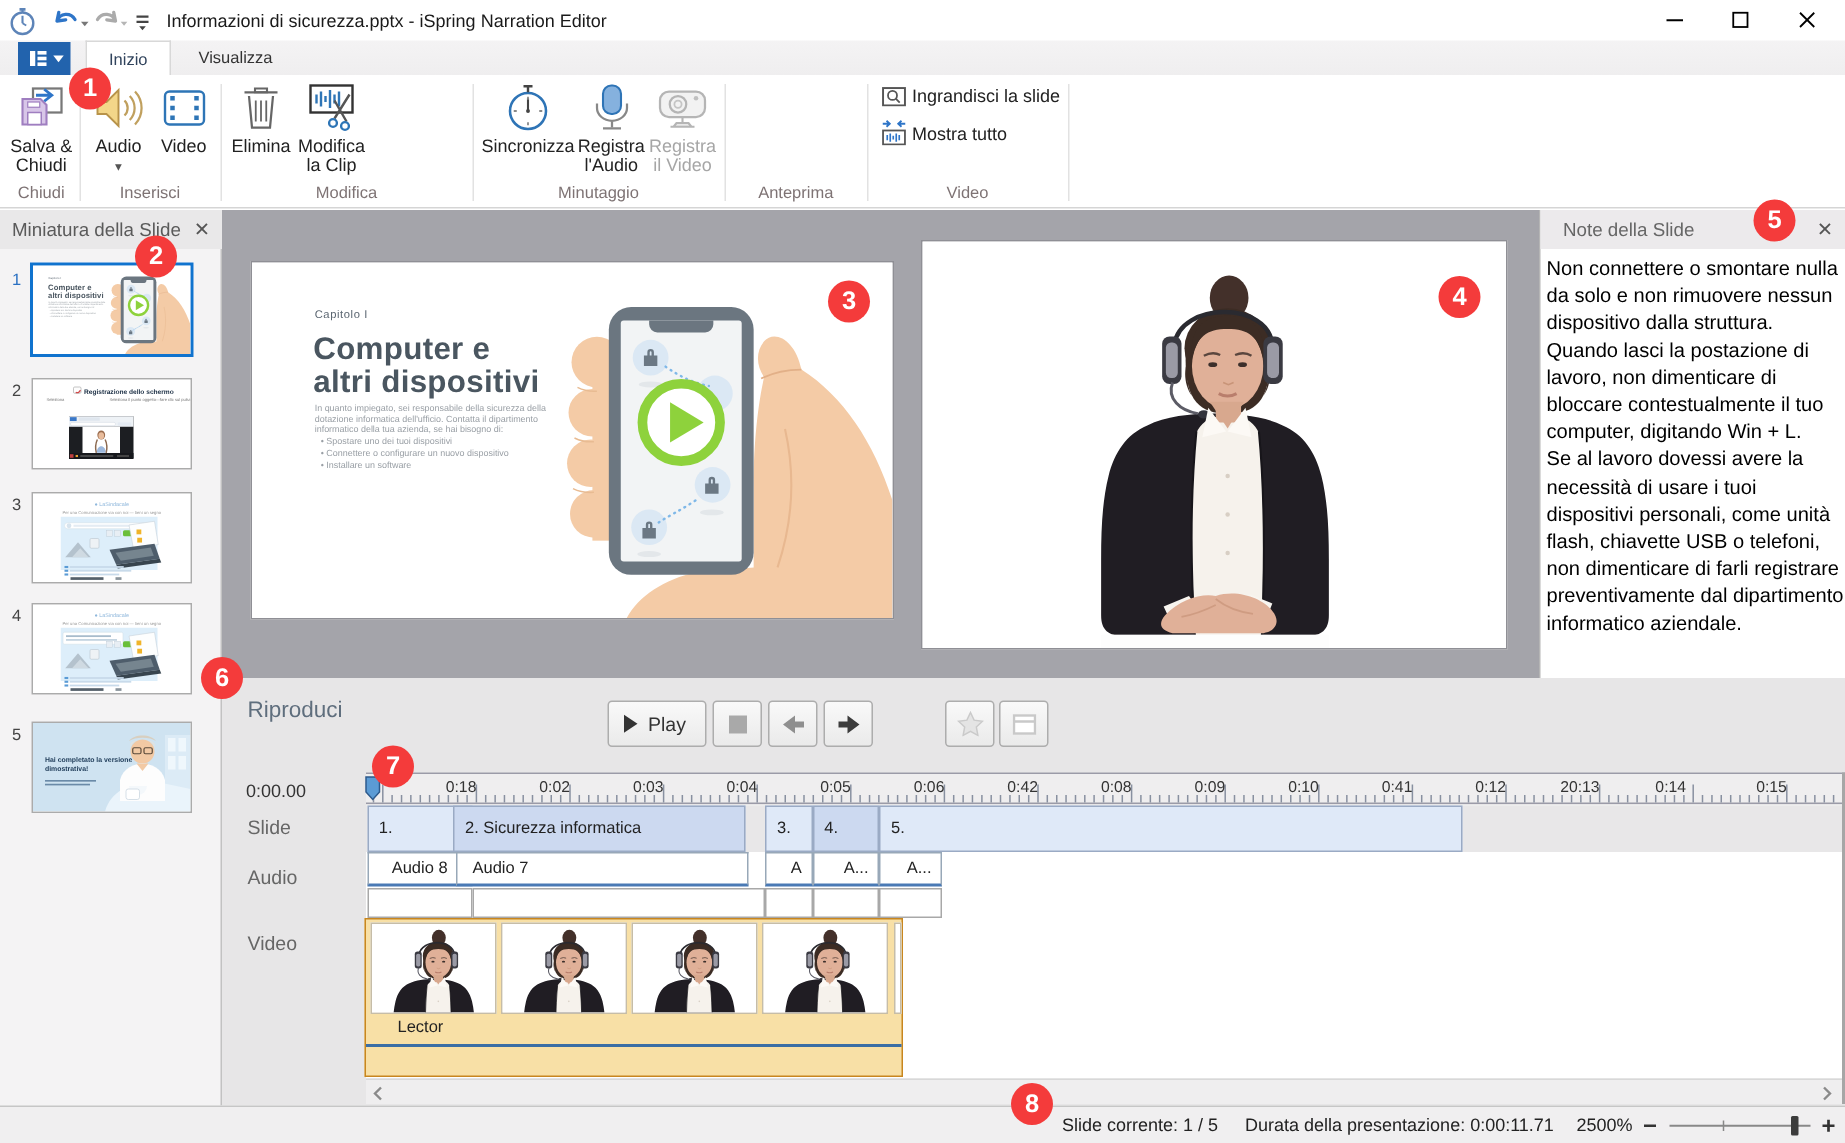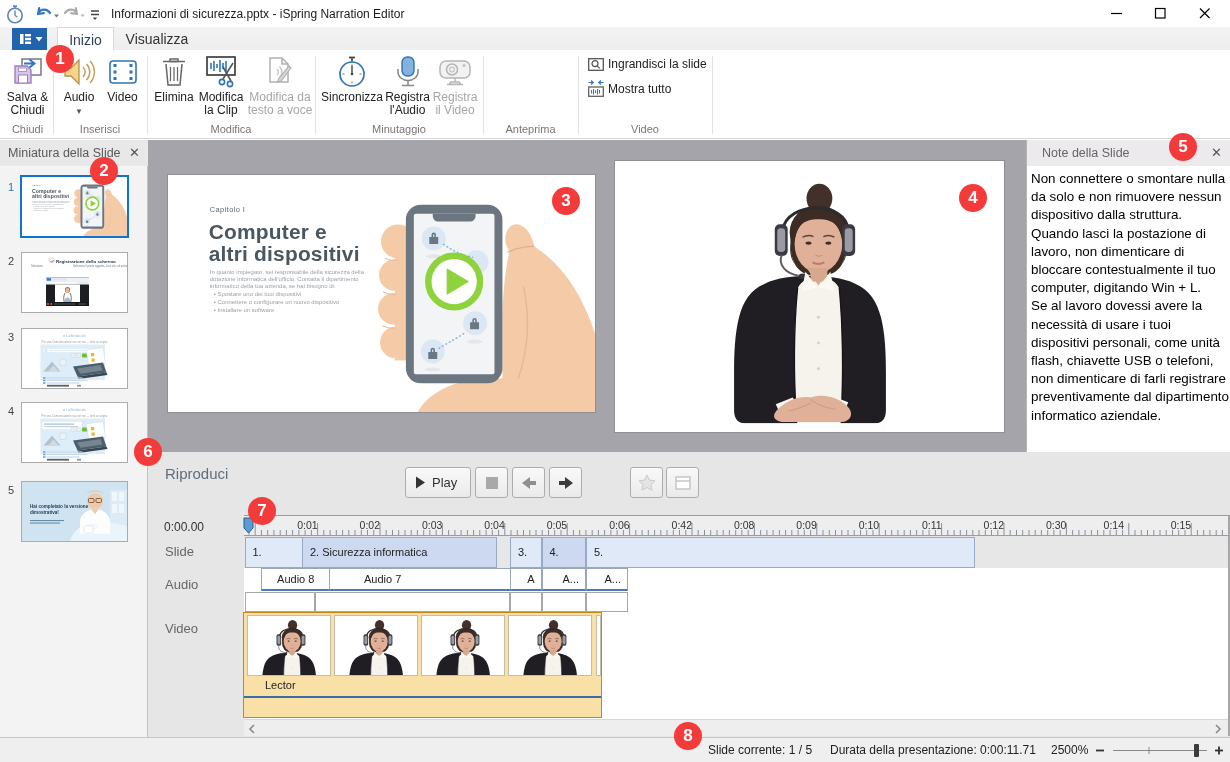--- a/index.html
+++ b/index.html
@@ -8,21 +8,21 @@
        font-family:"Liberation Sans",sans-serif;background:#fff;text-decoration:underline;}
   .abs{position:absolute;}
 
   
   .titlebar{position:absolute;left:0;top:0;width:1230px;height:27px;background:#fff;}
   .title-text{position:absolute;left:111px;top:7px;font-size:12px;color:#1a1a1a;}
   
   .tabrow{position:absolute;left:0;top:27px;width:1230px;height:23px;
           background:linear-gradient(#f4f3f4,#efeeef);border-bottom:0;}
   .appbtn{position:absolute;left:12px;top:1px;width:35px;height:22px;background:#2263ad;}
-  .tab{position:absolute;top:0px;height:23px;font-size:14px;color:#333;text-align:center;line-height:24px;}
+  .tab{position:absolute;top:0px;height:23px;font-size:11px;color:#333;text-align:center;line-height:24px;}
   .tab.active{background:#fff;border:1px solid #d8d8d8;border-bottom:0;color:#30435c;}
   
   .ribbon{position:absolute;left:0;top:50px;width:1230px;height:89px;background:#fff;
           border-bottom:1px solid #d5d5d5;}
   .rsep{position:absolute;top:6px;height:78px;width:1px;background:#e2e2e2;}
   .rbtn{position:absolute;top:5px;text-align:center;font-size:12px;color:#222;line-height:13px;}
   .rbtn .ric{height:34px;display:flex;align-items:center;justify-content:center;margin-bottom:2px;}
   .rbtn.dis{color:#a6a6a6;}
   .rglabel{position:absolute;top:73px;font-size:11px;color:#7e7374;text-align:center;}
   .smbtn{position:absolute;font-size:12px;color:#222;display:flex;align-items:center;gap:4px;}
@@ -197,31 +197,20 @@
               <line x1="17" y1="5" x2="17" y2="17"></line>
           <line x1="20" y1="8" x2="20" y2="14"></line>
               <line x1="23" y1="6" x2="23" y2="16"></line>
         </g>
         <path d="M20 24 L30 8 M28 26 L20 12" stroke="#555" stroke-width="1.6"></path>
         <circle cx="19" cy="27" r="2.6" fill="none" stroke="#2e75b6" stroke-width="1.6"></circle>
         <circle cx="27" cy="29" r="2.6" fill="none" stroke="#2e75b6" stroke-width="1.6"></circle>
       </svg>
         </div>
       Modifica<br>la Clip
-    </div>
-    <div class="rbtn dis" style="left:246px;width:68px;">
-      <div class="ric">
-          <svg width="34" height="34" viewBox="0 0 34 34">
-        <path d="M7 3 h12 l6 6 v18 h-18 z" fill="#fdfdfd" stroke="#b0b0b0" stroke-width="1.5"></path>
-        <path d="M19 3 v6 h6" fill="none" stroke="#b0b0b0" stroke-width="1.5"></path>
-        <path d="M14 14 a4 4 0 0 1 0 6 M16.5 11.5 a7.5 7.5 0 0 1 0 11" fill="none" stroke="#c4c4c4" stroke-width="1.3"></path>
-        <path d="M28 13 L18 26 l-3.5 1.3 l1.2 -3.6 L26 11 z" fill="#d9d9d9" stroke="#b0b0b0" stroke-width="1.2"></path>
-      </svg>
-        </div>
-      Modifica da<br>testo a voce
     </div>
     <div class="rglabel" style="left:147px;width:168px;">Modifica</div>
 
     <div class="rbtn" style="left:319px;width:66px;">
       <div class="ric">
           <svg width="34" height="34" viewBox="0 0 34 34">
         <circle cx="17" cy="19" r="12" fill="none" stroke="#2e74b6" stroke-width="1.7"></circle>
         <line x1="17" y1="19" x2="17" y2="10.5" stroke="#444" stroke-width="1.4"></line>
         <line x1="14" y1="2.5" x2="20" y2="2.5" stroke="#444" stroke-width="1.8"></line>
         <line x1="17" y1="2.5" x2="17" y2="6.5" stroke="#444" stroke-width="1.6"></line>
@@ -747,52 +736,52 @@
           <line x1="934.7" y1="14" x2="934.7" y2="19" stroke="#8890a0" stroke-width="1"></line>
           <line x1="941.0" y1="14" x2="941.0" y2="19" stroke="#8890a0" stroke-width="1"></line>
           <line x1="947.2" y1="7" x2="947.2" y2="19" stroke="#8890a0" stroke-width="1"></line>
           <line x1="953.4" y1="14" x2="953.4" y2="19" stroke="#8890a0" stroke-width="1"></line>
           <line x1="959.7" y1="14" x2="959.7" y2="19" stroke="#8890a0" stroke-width="1"></line>
           <line x1="965.9" y1="14" x2="965.9" y2="19" stroke="#8890a0" stroke-width="1"></line>
           <line x1="972.2" y1="14" x2="972.2" y2="19" stroke="#8890a0" stroke-width="1"></line>
           <line x1="978.4" y1="14" x2="978.4" y2="19" stroke="#8890a0" stroke-width="1"></line>
           <line x1="984.6" y1="14" x2="984.6" y2="19" stroke="#8890a0" stroke-width="1"></line>
         </svg>
-        <div class="tlab" style="left:43.599999999999994px;width:30px;text-align:right;">0:01</div>
+        <div class="tlab" style="left:43.599999999999994px;width:30px;text-align:right;">0:18</div>
         <div class="tlab" style="left:106px;width:30px;text-align:right;">0:02</div>
         <div class="tlab" style="left:168.39999999999998px;width:30px;text-align:right;">0:03</div>
         <div class="tlab" style="left:230.8px;width:30px;text-align:right;">0:04</div>
         <div class="tlab" style="left:293.2px;width:30px;text-align:right;">0:05</div>
         <div class="tlab" style="left:355.59999999999997px;width:30px;text-align:right;">0:06</div>
         <div class="tlab" style="left:418px;width:30px;text-align:right;">0:42</div>
         <div class="tlab" style="left:480.4px;width:30px;text-align:right;">0:08</div>
         <div class="tlab" style="left:542.8000000000001px;width:30px;text-align:right;">0:09</div>
         <div class="tlab" style="left:605.2px;width:30px;text-align:right;">0:10</div>
-        <div class="tlab" style="left:667.6px;width:30px;text-align:right;">0:11</div>
+        <div class="tlab" style="left:667.6px;width:30px;text-align:right;">0:41</div>
         <div class="tlab" style="left:730px;width:30px;text-align:right;">0:12</div>
-        <div class="tlab" style="left:792.4px;width:30px;text-align:right;">0:30</div>
+        <div class="tlab" style="left:792.4px;width:30px;text-align:right;">20:13</div>
         <div class="tlab" style="left:854.8000000000001px;width:30px;text-align:center;">0:14</div>
         <div class="tlab" style="left:917.2px;width:30px;text-align:right;">0:15</div>
         <svg style="position:absolute;left:-1px;top:1px" width="11" height="17" viewBox="0 0 11 17">
           <path d="M1 1 h9 v10 l-4.5 5 L1 11 z" fill="#5b9bd5" stroke="#2d5a8c"></path>
         </svg>
       </div>
 
     <div class="trackw"></div>
     <div class="sliderow"></div>
     <div id="trackboxes">
         <div style="position:absolute;left:0;top:85px;width:1082px;height:31px;">
           <div class="sbox" style="left:96.5px;width:70.5px;background:#dfe9f8;">1.</div>
           <div class="sbox" style="left:154px;width:195px;background:#ccd9f0;">2. Sicurezza informatica</div>
           <div class="sbox" style="left:362px;width:31.5px;background:#dfe9f8;">3.</div>
           <div class="sbox" style="left:393.5px;width:44.5px;background:#ccd9f0;">4.</div>
           <div class="sbox" style="left:438px;width:389px;background:#dfe9f8;">5.</div>
         </div>
-        <div class="arow1" style="left:96.5px;width:70.5px;text-align:center;padding:0;margin-left:16px;">Audio 8</div>
-        <div class="arow1" style="left:181px;width:195px;padding-left:34px;">Audio 7</div>
+        <div class="arow1" style="left:96.5px;width:70.5px;text-align:center;padding:0;">Audio 8</div>
+        <div class="arow1" style="left:156px;width:195px;padding-left:10px;">Audio 7</div>
         <div class="arow1" style="left:362px;width:31.5px;text-align:right;padding-right:6px;padding-left:0;">A</div>
         <div class="arow1" style="left:393.5px;width:44.5px;text-align:right;padding-right:6px;padding-left:0;">A...</div>
         <div class="arow1" style="left:438px;width:42px;text-align:right;padding-right:6px;padding-left:0;">A...</div>
         <div class="arow2" style="left:96.5px;width:70.5px;"></div>
         <div class="arow2" style="left:167px;width:195px;"></div>
         <div class="arow2" style="left:362px;width:31.5px;"></div>
         <div class="arow2" style="left:393.5px;width:44.5px;"></div>
         <div class="arow2" style="left:438px;width:42px;"></div>
       </div>
 

